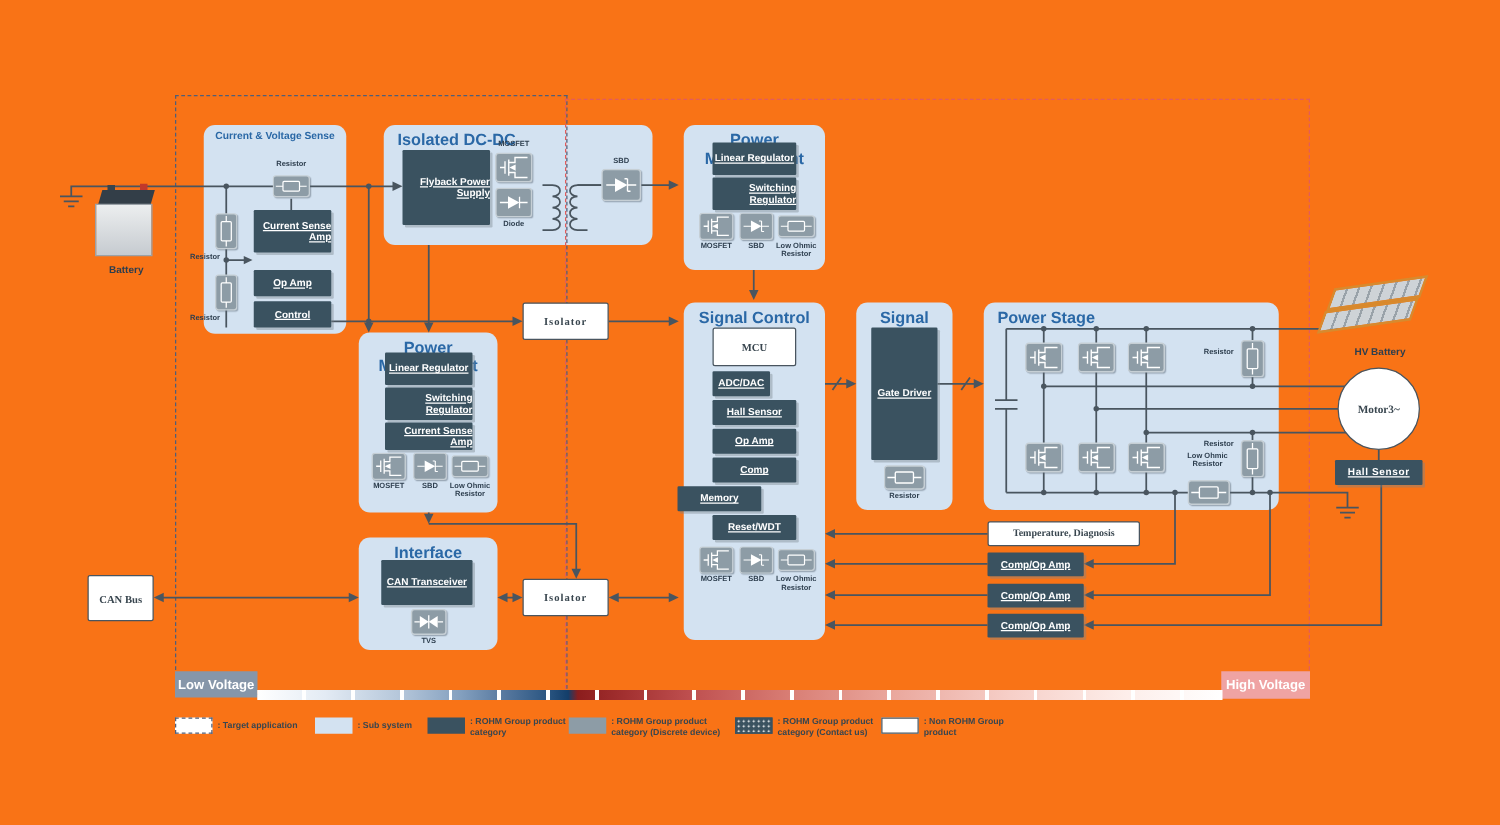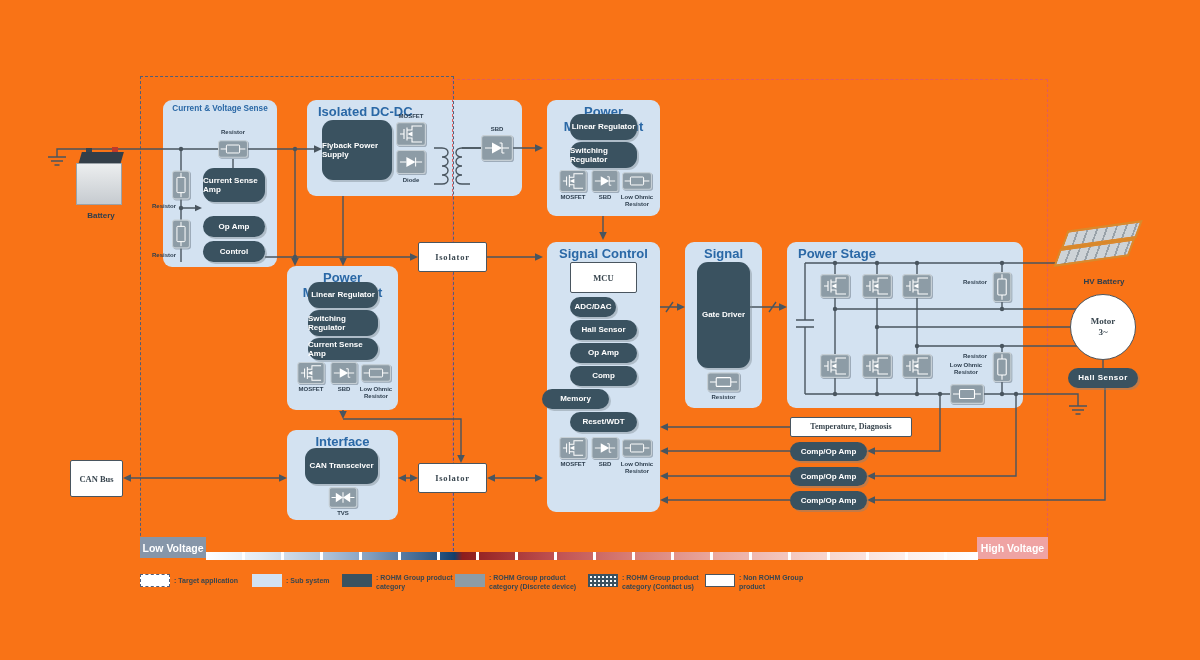--- a/index.html
+++ b/index.html
@@ -4,21 +4,21 @@
 <style>
   html,body{margin:0;padding:0;background:#fff;}
   #canvas{position:relative;width:1200px;height:660px;background:#f97316;overflow:hidden;
           font-family:"Liberation Sans","DejaVu Sans",sans-serif;}
   .blk{position:absolute;background:#d3e2f1;border-radius:9px;z-index:1;}
   .ttl{position:absolute;top:4px;left:0;right:0;text-align:center;font-weight:bold;
        font-size:13px;color:#2a68a6;z-index:1;}
   .ttl.left{text-align:left;left:11px;right:auto;}
   .db{position:absolute;background:#3a5260;color:#fff;font-weight:bold;font-size:8px;
       line-height:9.5px;display:flex;align-items:center;justify-content:center;
-      text-align:left;z-index:3;box-shadow:2px 2px 0 rgba(120,132,140,.4);border-radius:11px;}
+      text-align:right;z-index:3;box-shadow:2px 2px 0 rgba(120,132,140,.4);border-radius:1px;text-decoration:underline;}
   .wb{position:absolute;background:#fff;border:1.5px solid #49555f;color:#39464f;
       font-weight:bold;font-size:8.5px;line-height:10px;display:flex;align-items:center;
       justify-content:center;text-align:center;z-index:3;border-radius:2px;box-sizing:border-box;font-family:Liberation Serif, serif;}
   .ilb{position:absolute;font-weight:bold;font-size:6px;line-height:6.5px;color:#2d3e4e;
        text-align:center;z-index:3;}
   .ilb.right{text-align:right;}
   .ilb.leftal{text-align:left;}
   .xlb{position:absolute;font-size:8px;font-weight:bold;color:#2d3e4e;text-align:center;z-index:3;}
   .ic{position:absolute;z-index:3;filter:drop-shadow(1.5px 1.5px 0 rgba(90,105,118,.45));}
   .dash{position:absolute;z-index:2;border-style:dashed;border-width:1.5px;box-sizing:border-box;}
@@ -30,21 +30,21 @@
   #band-low{left:140px;top:537px;width:66px;height:21px;background:#8696a9;}
   #band-high{left:977px;top:537px;width:71px;height:22px;background:#efa3a3;}
   #gradbar{position:absolute;left:206px;top:552px;width:772px;height:8px;z-index:4;
     background:
       repeating-linear-gradient(90deg,rgba(0,0,0,0) 0 36px,#fff 36px 39px),
       linear-gradient(90deg,#ffffff 0%,#e3ebf4 7%,#b3c5d9 15%,#84a0bf 21%,#53759c 26%,
         #2b5682 30%,#133e6a 32.2%,#8c1d1d 33.2%,#a23030 38%,#bf5050 45%,#d87d74 55%,
         #eaa89e 66%,#f6cfc8 78%,#fdeeea 90%,#ffffff 100%);}
   .lsw{position:absolute;top:574px;width:30px;height:13px;z-index:1;box-sizing:border-box;}
   .llb{position:absolute;font-size:7px;font-weight:bold;line-height:8.5px;color:#39464f;z-index:1;}
-  .motor{border-radius:50%;flex-direction:column;font-size:9px;line-height:11px;}
+  .motor{border-radius:50%;flex-direction:row;font-size:9px;line-height:11px;}
 </style>
 </head>
 <body>
 
 <div id="canvas">
 
   <svg width="0" height="0" style="position:absolute">
     <defs>
       <symbol id="sym-mosfet" viewBox="0 0 30 24">
         <rect x="0.6" y="0.6" width="28.8" height="22.8" rx="2.5" fill="#8d9ca6" stroke="#c6cfd5" stroke-width="1.2"></rect>

